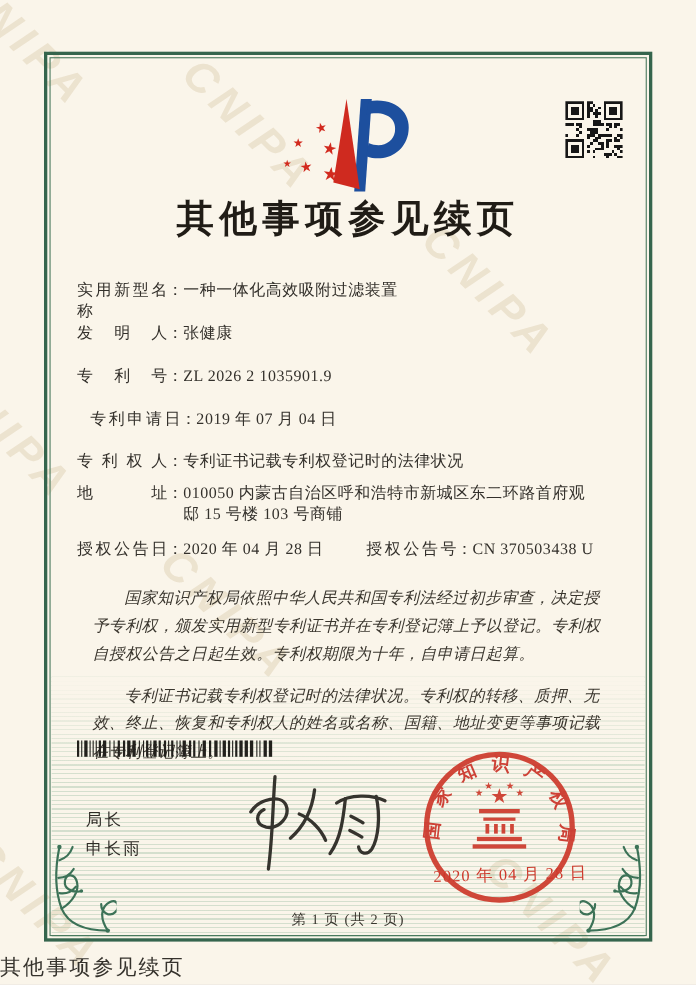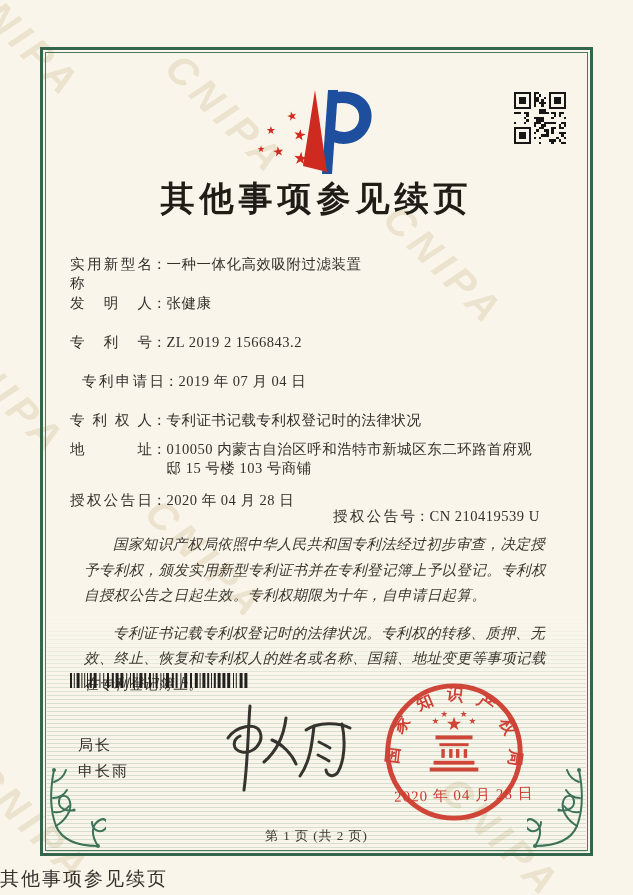--- a/index.html
+++ b/index.html
@@ -48,21 +48,21 @@
     font-size:34px; font-weight:700; letter-spacing:5px; color:#201c16; z-index:4;
   }
   .fields{position:absolute; left:70px; top:255px; width:472px; font-size:14.5px; z-index:4;}
   .frow{position:absolute; left:0; width:100%; display:flex; line-height:19px;}
   .flabel{
     width:82px; flex:0 0 82px; text-align:justify; text-align-last:justify;
     color:#33302b; white-space:normal;
   }
   .fcolon{flex:0 0 12px; text-align:left;}
   .fval{flex:1; letter-spacing:0.5px;}
-  .fgroup2{position:absolute; left:263px; top:16px; display:flex; width:209px;}
+  .fgroup2{position:absolute; left:263px; top:0; display:flex; width:209px;}
   .paras{
     position:absolute; left:72px; top:520px; width:494px; z-index:4;
     font-size:14.5px; line-height:25.5px; font-style:italic; color:#3a362e;
     letter-spacing:0.4px;
   }
   .paras p{margin:12px; text-indent:2em;}
   .barcode{position:absolute; left:70px; top:673px; width:180px; height:16px; z-index:4;}
   .sig-label{position:absolute; left:78px; font-size:15px; letter-spacing:2px; color:#2e2b26; z-index:4;}
   .sig-title{top:736px;}
   .sig-name{top:762px;}
@@ -270,21 +270,21 @@
         <span class="fval">一种一体化高效吸附过滤装置</span>
     </div>
     <div class="frow" style="top:39px;">
       <span class="flabel">发明人</span>
         <span class="fcolon">：</span>
         <span class="fval">张健康</span>
     </div>
     <div class="frow" style="top:78px;">
       <span class="flabel">专利号</span>
         <span class="fcolon">：</span>
-        <span class="fval">ZL 2019 2 1566843.2</span>
+        <span class="fval">ZL 2026 2 1035901.9</span>
     </div>
     <div class="frow" style="top:117px;margin-left:12px;">
       <span class="flabel">专利申请日</span>
         <span class="fcolon">：</span>
         <span class="fval">2019 年 07 月 04 日</span>
     </div>
     <div class="frow" style="top:156px;">
       <span class="flabel">专利权人</span>
         <span class="fcolon">：</span>
         <span class="fval">专利证书记载专利权登记时的法律状况</span>
@@ -294,21 +294,21 @@
         <span class="fcolon">：</span>
         <span class="fval">010050  内蒙古自治区呼和浩特市新城区东二环路首府观邸 15 号楼 103 号商铺</span>
     </div>
     <div class="frow" style="top:236px;">
       <span class="flabel">授权公告日</span>
         <span class="fcolon">：</span>
         <span class="fval">2020 年 04 月 28 日</span>
       <span class="fgroup2">
         <span class="flabel">授权公告号</span>
           <span class="fcolon">：</span>
-          <span class="fval">CN 210419539 U</span>
+          <span class="fval">CN 370503438 U</span>
       </span>
     </div>
   </div>
 
   <div class="paras">
     <p>国家知识产权局依照中华人民共和国专利法经过初步审查，决定授予专利权，颁发实用新型专利证书并在专利登记簿上予以登记。专利权自授权公告之日起生效。专利权期限为十年，自申请日起算。</p>
     <p>专利证书记载专利权登记时的法律状况。专利权的转移、质押、无效、终止、恢复和专利权人的姓名或名称、国籍、地址变更等事项记载在专利登记簿上。</p>
   </div>
 
   <div class="barcode">

